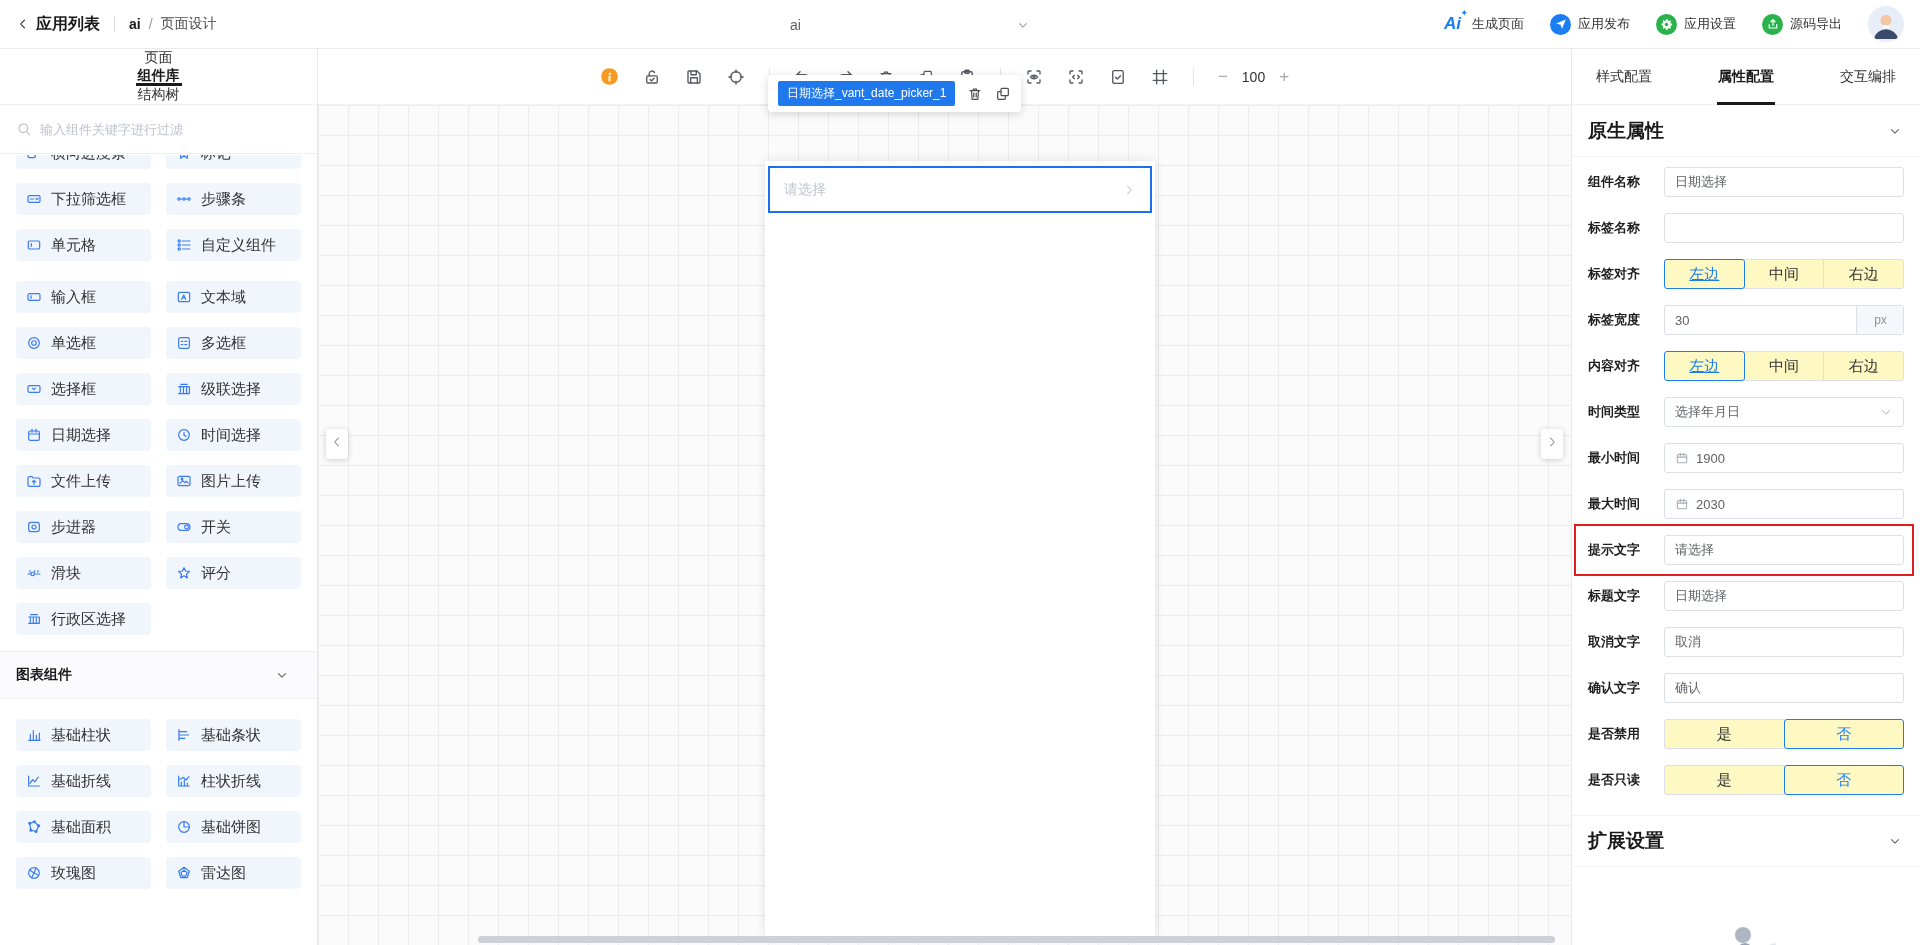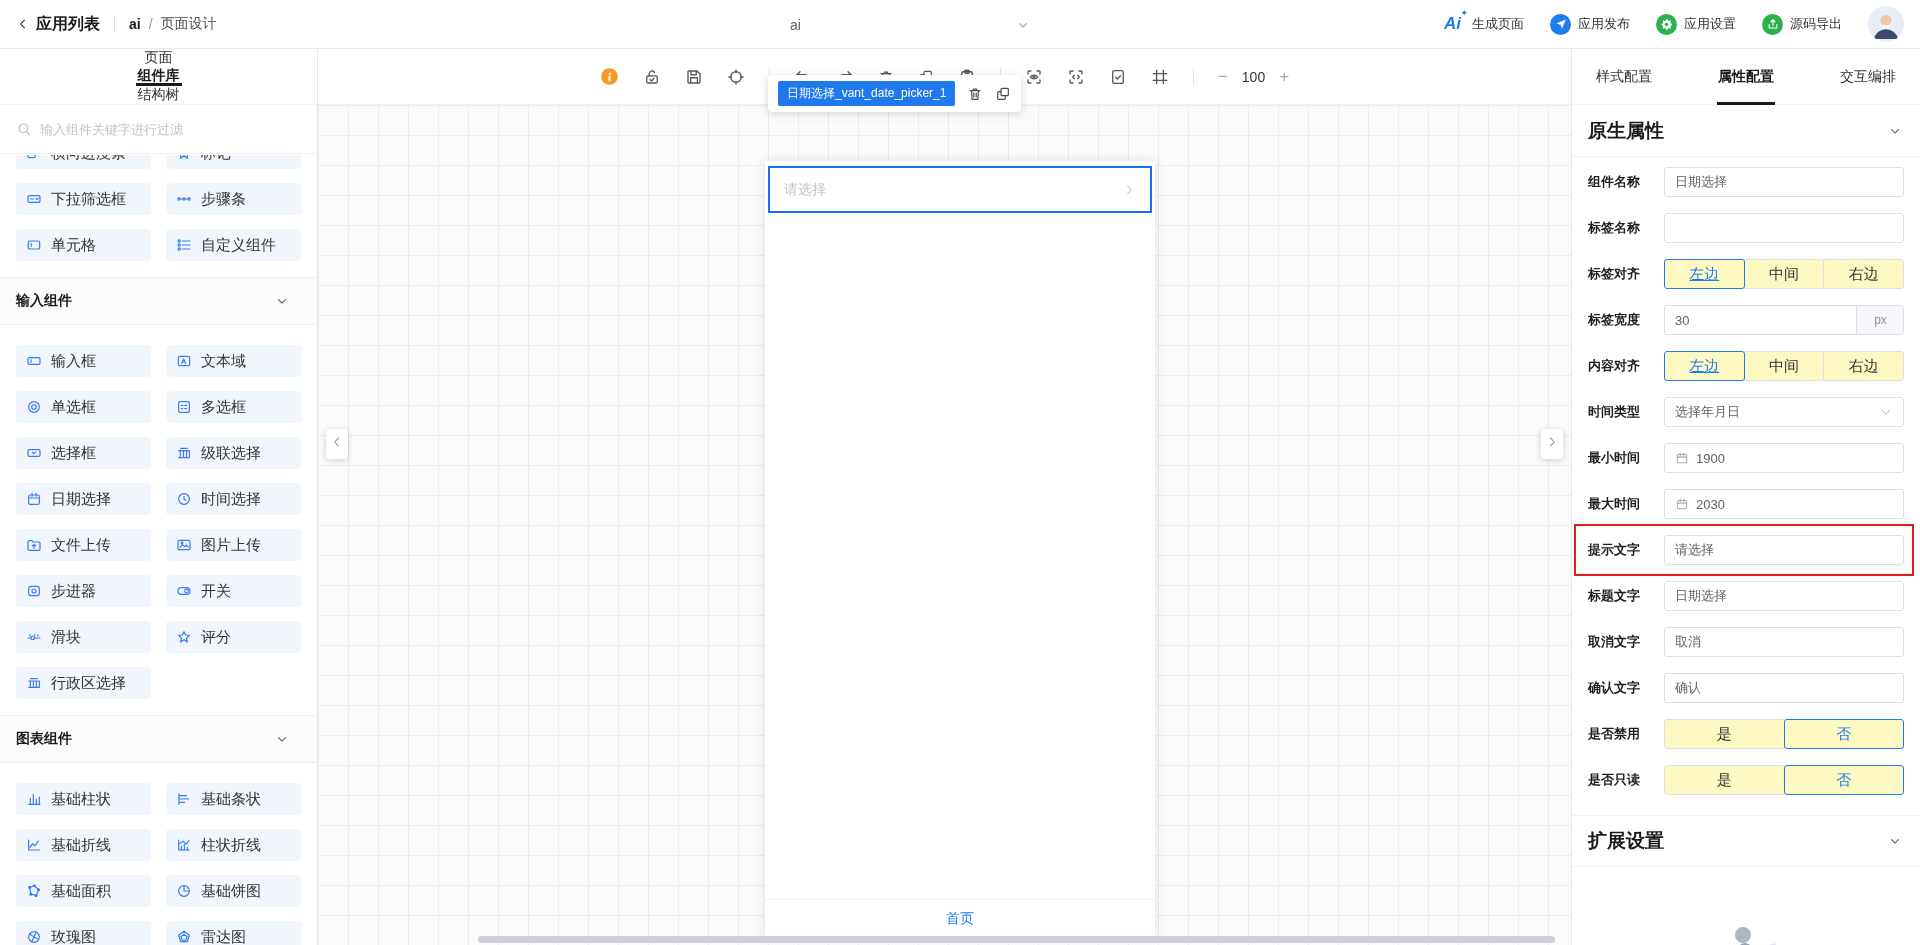--- a/index.html
+++ b/index.html
@@ -272,28 +272,20 @@
               <svg width="16" height="16" viewBox="0 0 24 24" fill="none" stroke="currentColor" stroke-width="1.8" stroke-linecap="round" stroke-linejoin="round">
                 <path d="M9.5 6H21M9.5 12H21M9.5 18H21"></path>
                 <circle cx="4.8" cy="6" r="1.7"></circle>
                 <circle cx="4.8" cy="12" r="1.7"></circle>
                 <circle cx="4.8" cy="18" r="1.7"></circle>
               </svg>
             </span>
       <span class="clabel">自定义组件</span>
           </div>
         </div>
-        <div class="comp-section">
-          <span class="stitle">输入组件</span>
-      <span class="schev">
-            <svg width="14" height="14" viewBox="0 0 24 24" fill="none" stroke="currentColor" stroke-width="1.8" stroke-linecap="round" stroke-linejoin="round">
-              <path d="M6 9.5l6 6 6-6"></path>
-            </svg>
-          </span>
-        </div>
         <div class="comp-grid group-gap">
           <div class="comp-item">
             <span class="cic">
               <svg width="16" height="16" viewBox="0 0 24 24" fill="none" stroke="currentColor" stroke-width="1.8" stroke-linecap="round" stroke-linejoin="round">
                 <rect x="3" y="7" width="18" height="10" rx="2"></rect>
                 <path d="M7.5 10v4"></path>
               </svg>
             </span>
       <span class="clabel">输入框</span>
           </div>
@@ -606,23 +598,20 @@
       </div>
     <div class="canvas-grid">
       <div class="phone">
         <div class="picker-cell">
           <span class="ph">请选择</span>
           <span class="pc-chev">
               <svg width="14" height="14" viewBox="0 0 24 24" fill="none" stroke="currentColor" stroke-width="1.8" stroke-linecap="round" stroke-linejoin="round">
                 <path d="M9.5 5.5 16 12l-6.5 6.5"></path>
               </svg>
             </span>
-        </div>
-        <div class="phone-tabbar">
-          <span class="home">首页</span>
         </div>
       </div>
       <div class="hscroll"></div>
     </div>
     <div class="sel-tag">
       <span class="chip">日期选择_vant_date_picker_1</span>
       <span class="tic">
           <svg width="16" height="16" viewBox="0 0 24 24" fill="none" stroke="currentColor" stroke-width="1.8" stroke-linecap="round" stroke-linejoin="round">
             <path d="M4.5 7h15M9.5 7V4.8h5V7M6.8 7l.9 13h8.6l.9-13"></path>
             <path d="M10.2 10.5v6M13.8 10.5v6"></path>

